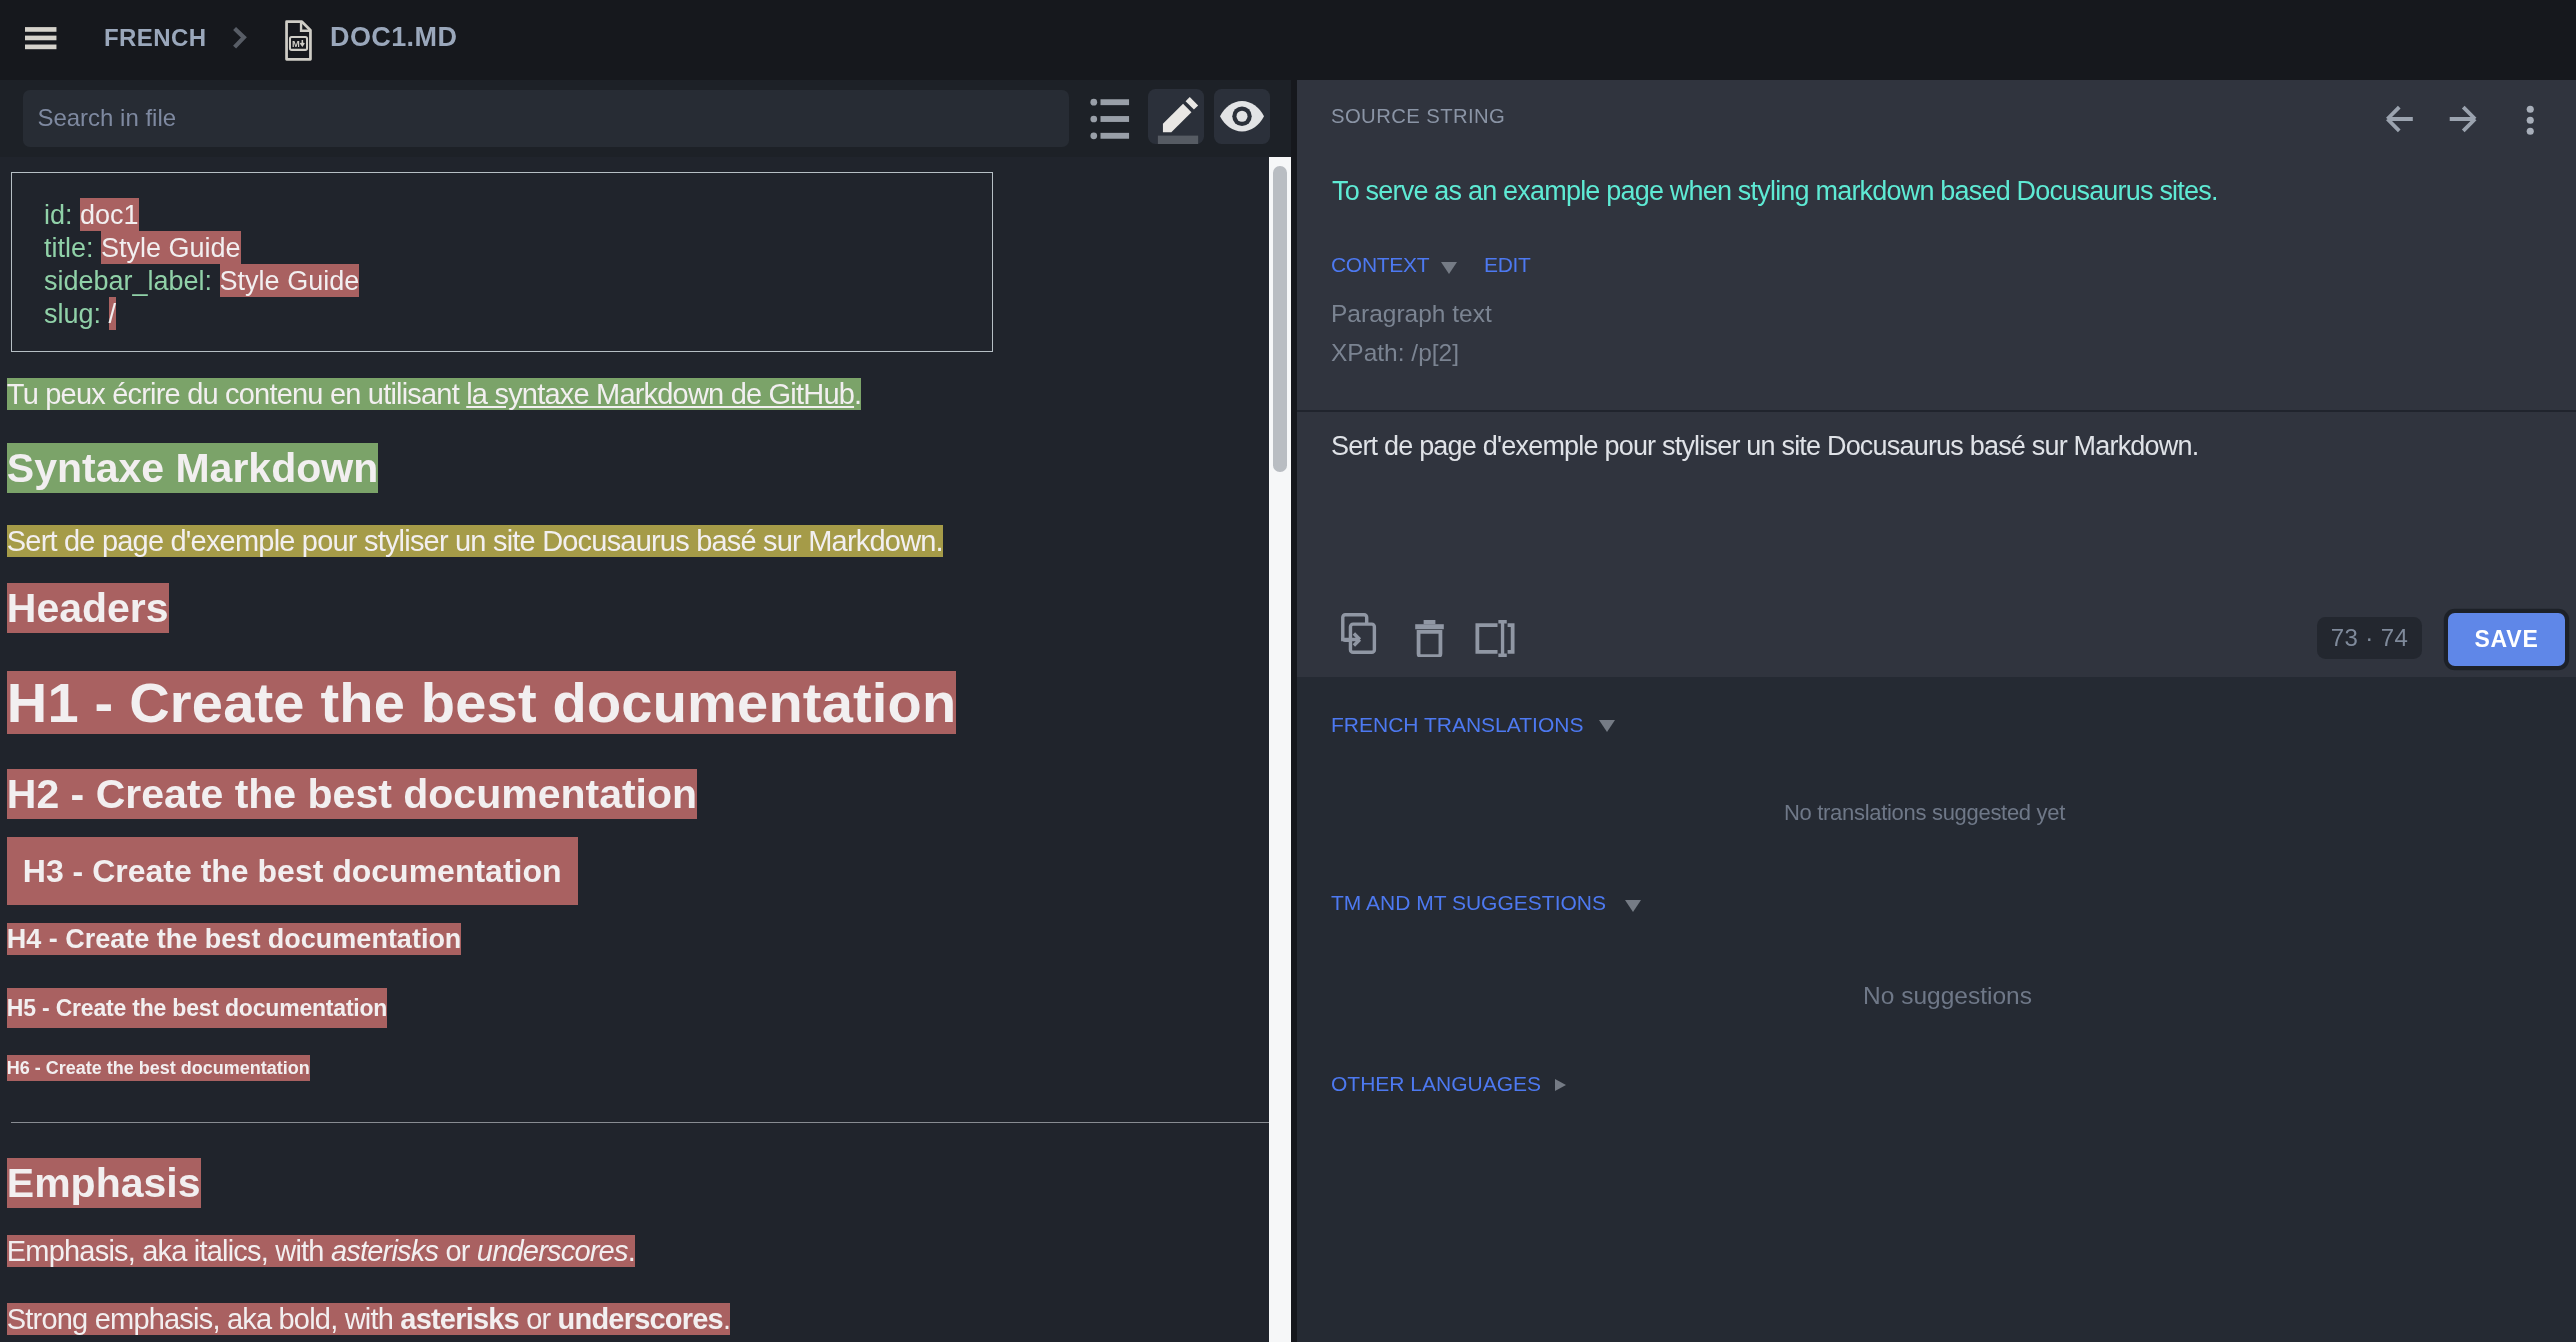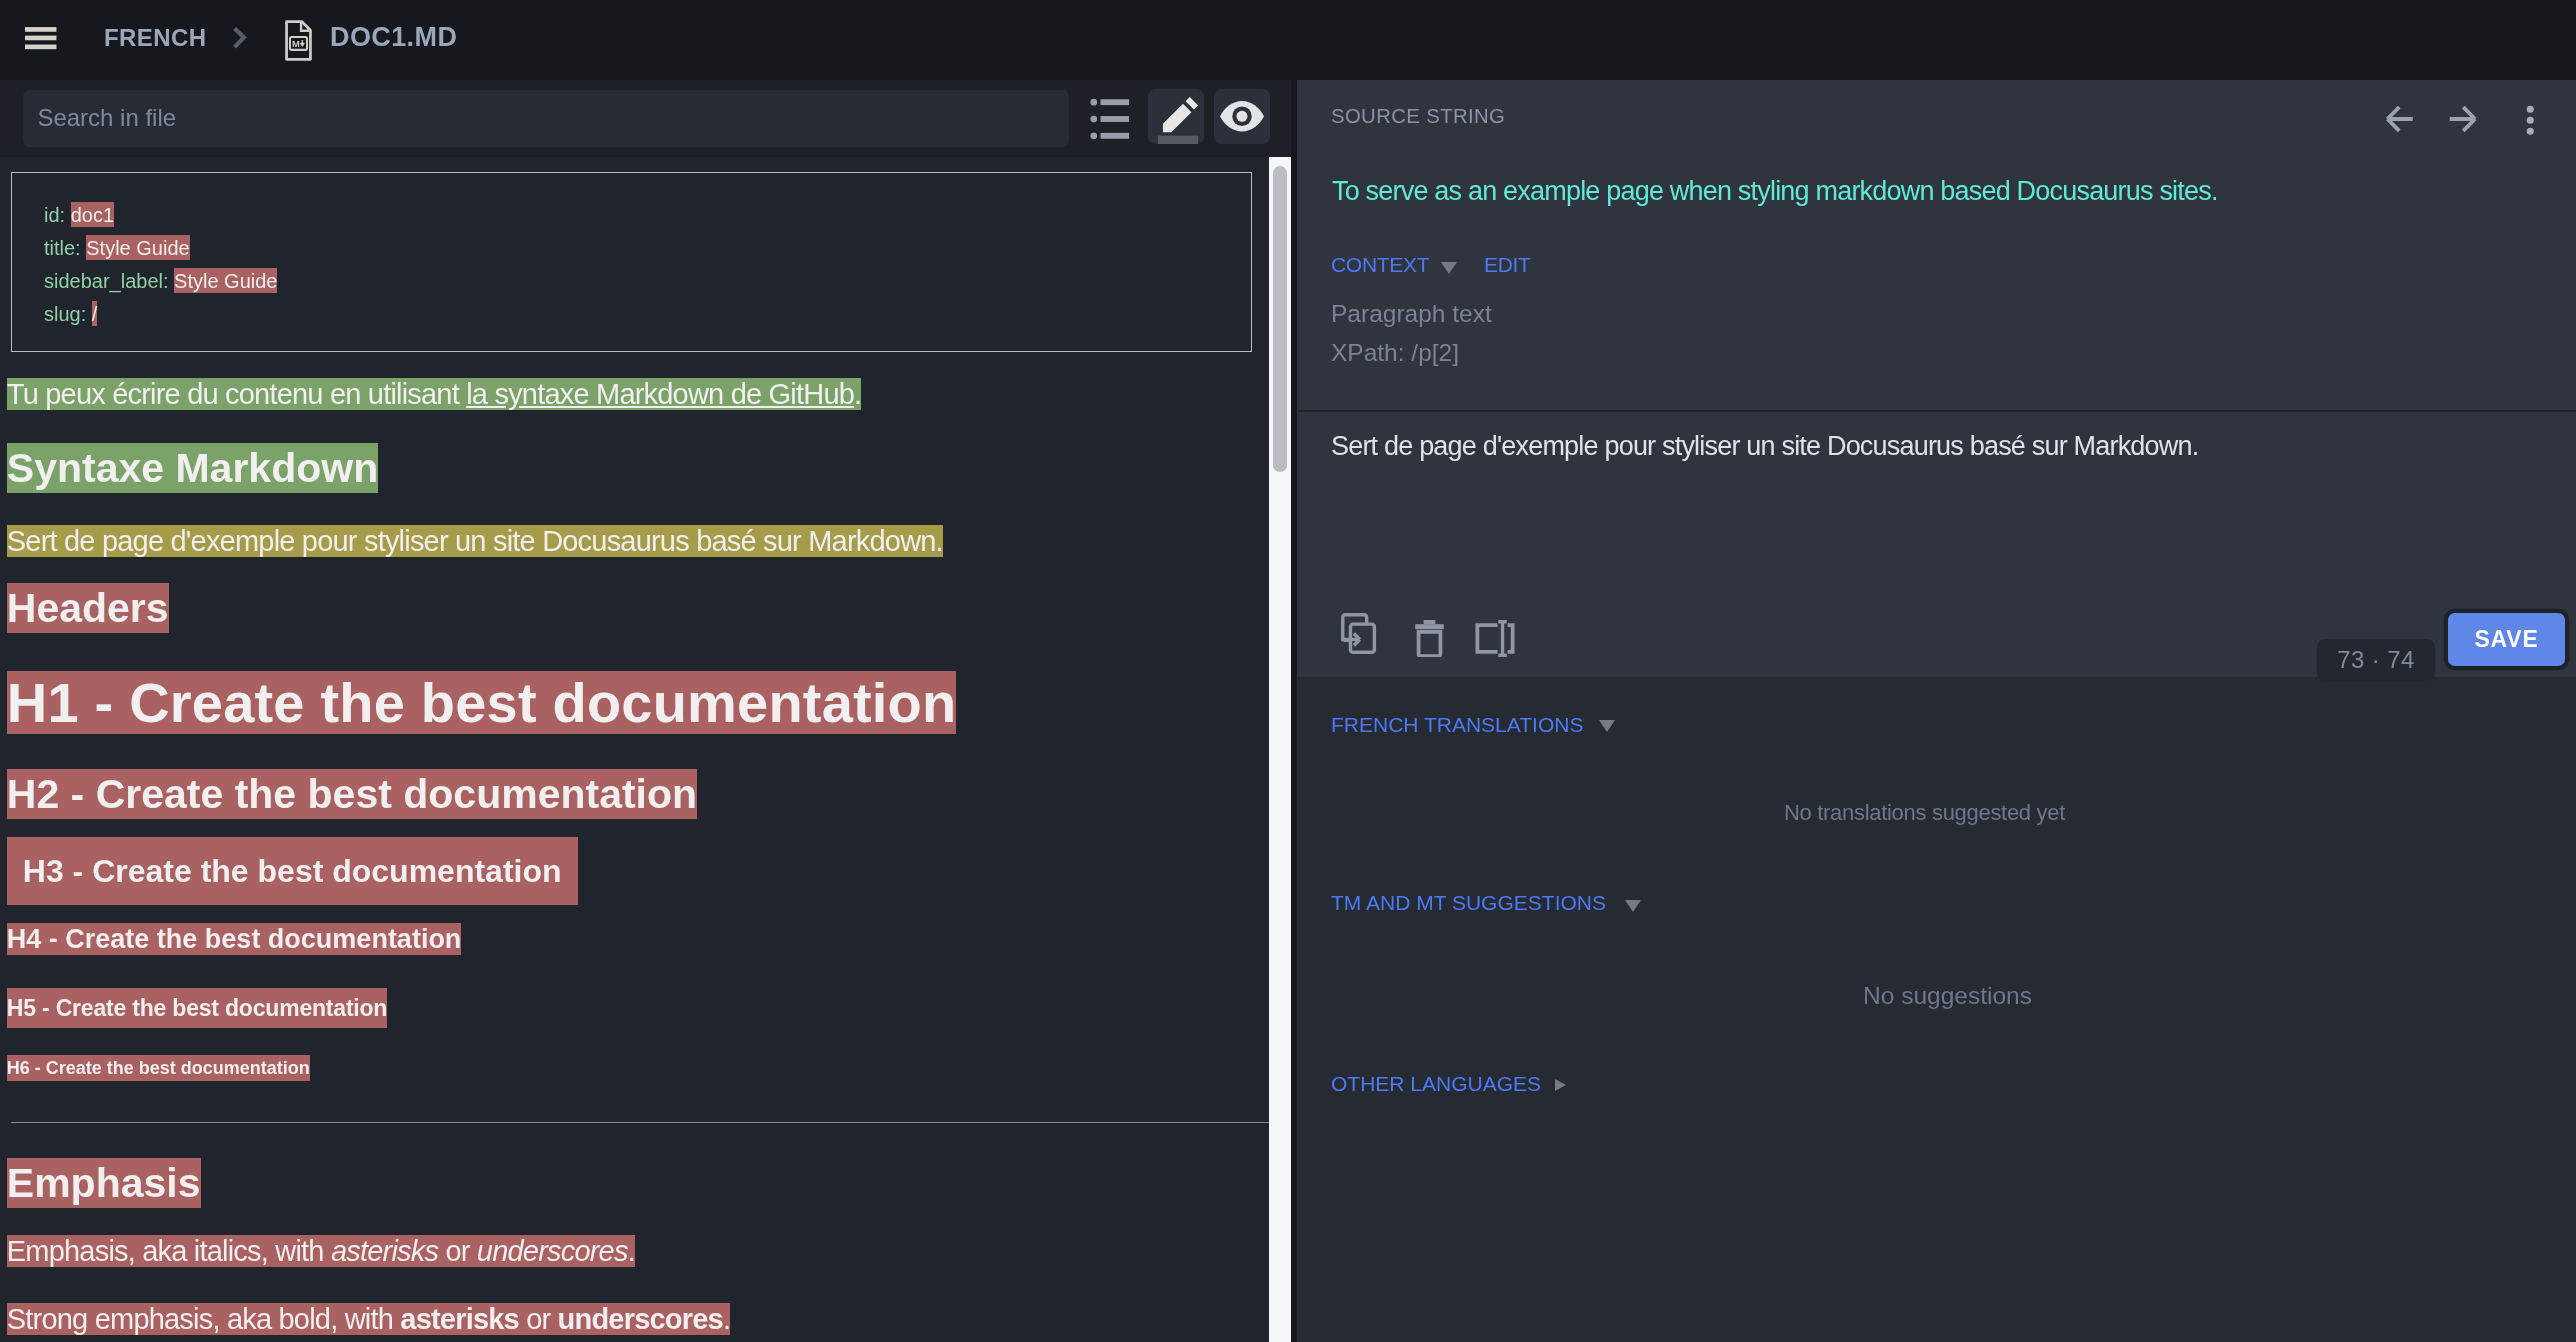--- a/index.html
+++ b/index.html
@@ -6,21 +6,21 @@
 html,body { width:2576px; height:1342px; overflow:hidden; background:#1e222a; font-family:"Liberation Sans", sans-serif; }
 #topbar { position:absolute; left:0; top:0; width:2576px; height:80px; background:#16181d; }
 #leftpane { position:absolute; left:0; top:80px; width:1291px; height:1262px; background:#1d2127; }
 #searchbox { position:absolute; left:23px; top:10.2px; width:1046px; height:57px; background:#272c34; border-radius:6.8px; color:#7e89a0; font-size:24px; line-height:55px; padding-left:14.4px; }
 .sqbtn { position:absolute; top:9.3px; width:56px; height:55px; background:#2b303a; border-radius:7.6px; }
 #docarea { position:absolute; left:0; top:77px; width:1269px; height:1185px; background:#20242c; overflow:hidden; padding-left:6.8px; color:#f2f0f1; }
 .hl { color:#f2eff0; padding:0 0; }
 .red { background:#a96161; }
 .green { background:#7ba369; }
 .olive { background:#a59b48; }
-#fmbox { margin-left:4.2px; margin-top:15.2px; width:1241px; border:1.7px solid #b6bfc5; padding:25.4px 0 20.3px 32px; font-size:20px; line-height:33px; color:#90d1a8; white-space:pre; }
+#fmbox { margin-left:4.2px; margin-top:15.2px; width:982px; border:1.7px solid #b6bfc5; padding:25.4px 0 20.3px 32px; font-size:27px; line-height:33px; color:#90d1a8; white-space:pre; }
 #fmbox .hl { padding:1.7px 0; }
 p.doc { font-size:29px; letter-spacing:-0.8px; line-height:36px; }
 h1.doc { font-size:56px; letter-spacing:0.2px; line-height:61px; }
 h2.doc { font-size:41px; line-height:49px; }
 h2.doc .hl { padding:2.1px 0 1.7px 0; }
 h1.doc .hl { padding:0; }
 #scrolltrack { position:absolute; left:1269px; top:77px; width:22px; height:1185px; background:#f6f7f8; }
 #scrollthumb { position:absolute; left:4.2px; top:8.5px; width:13.5px; height:306px; background:#b9bdc2; border-radius:6.8px; }
 #rightpane { position:absolute; left:1297px; top:80px; width:1279px; height:1262px; background:#252a33; }
 #srcsection { position:absolute; left:0; top:0; width:1279px; height:597px; background:#30343e; }
@@ -130,21 +130,21 @@
     <svg width="29" height="37" style="position:absolute;left:118px;top:540px" viewBox="0 0 34 44">
       <rect x="10" y="0" width="14" height="5" fill="#9097a4"></rect>
       <rect x="0" y="5" width="34" height="6" fill="#9097a4"></rect>
       <path d="M4 14 L30 14 L30 40 Q30 43 27 43 L7 43 Q4 43 4 40 Z" fill="none" stroke="#9097a4" stroke-width="4.5"></path>
     </svg>
     <svg width="42" height="37" style="position:absolute;left:177px;top:540px" viewBox="0 0 50 44">
       <path d="M28 6 L4 6 L4 38 L28 38" fill="none" stroke="#9097a4" stroke-width="4.5"></path>
       <path d="M40 6 L46 6 L46 38 L40 38" fill="none" stroke="#9097a4" stroke-width="4.5"></path>
       <path d="M29 2 L39 2 M34 2 L34 42 M29 42 L39 42" stroke="#9097a4" stroke-width="4" fill="none"></path>
     </svg>
-    <div style="position:absolute;left:1020px;top:559px;width:118px;height:42px;background:#23272f;border-radius:8.5px;text-align:center;line-height:42px;font-size:24px;letter-spacing:0.4px;color:#7f8a9b">73 · 74</div>
+    <div style="position:absolute;left:1020px;top:537px;width:105px;height:42px;background:#23272f;border-radius:8.5px;text-align:center;line-height:42px;font-size:24px;letter-spacing:0.4px;color:#7f8a9b">73 · 74</div>
     <div style="position:absolute;left:1151px;top:533px;width:117px;height:53px;background:#5f87e8;border-radius:6.8px;box-shadow:0 0 0 4.2px #1d2128;text-align:center;line-height:53px;font-size:23px;font-weight:bold;letter-spacing:0.8px;color:#fff">SAVE</div>
   </div>
   <div class="bluelabel" style="position:absolute;left:34px;top:633px;letter-spacing:0px">FRENCH TRANSLATIONS</div>
   <div class="tri-down" style="left:302px;top:640px"></div>
   <div style="position:absolute;left:-12px;top:720px;width:1279px;text-align:center;font-size:22px;letter-spacing:-0.3px;color:#6f7888">No translations suggested yet</div>
   <div class="bluelabel" style="position:absolute;left:34px;top:811px;letter-spacing:0px">TM AND MT SUGGESTIONS</div>
   <div class="tri-down" style="left:328px;top:820px"></div>
   <div style="position:absolute;left:11px;top:902px;width:1279px;text-align:center;font-size:24.5px;color:#6f7888">No suggestions</div>
   <div class="bluelabel" style="position:absolute;left:34px;top:992px;letter-spacing:0px">OTHER LANGUAGES</div>
   <div class="tri-right" style="left:258px;top:999px"></div>

